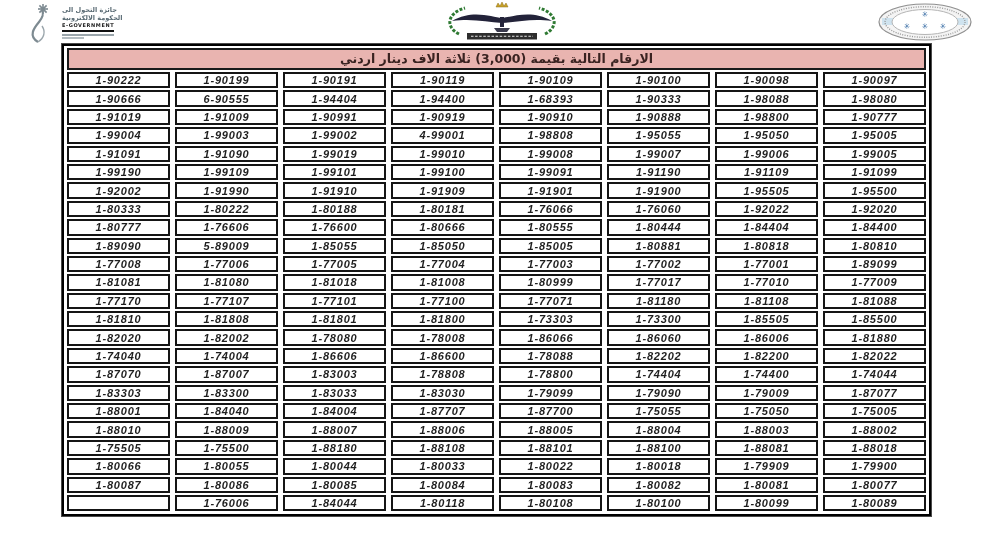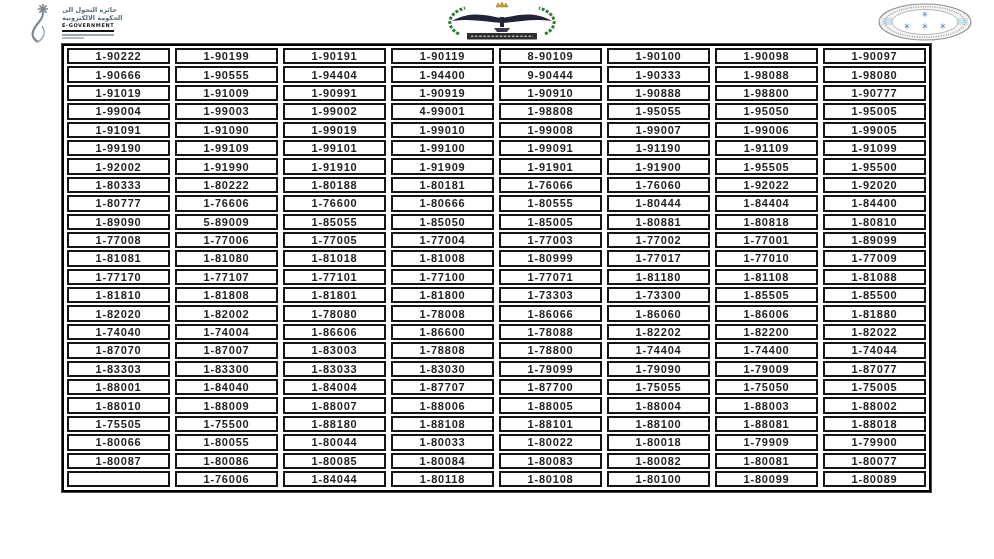--- a/index.html
+++ b/index.html
@@ -20,21 +20,21 @@
   .logo-center{position:absolute;left:437px;top:1px;width:130px;height:40px;}
   .logo-right{position:absolute;left:876px;top:2px;width:98px;height:40px;}
 
   
   .table-outer{position:absolute;left:61px;top:43px;width:871px;border:1px solid #4a4a4a;
                background:#fff;box-sizing:border-box;}
   .table-inner{border:2px solid #000;padding:2px 3px 3px 3px;}
   .table-title{direction:rtl;text-align:center;font-weight:bold;font-size:12.5px;
                color:#3a2321;border:2px solid #1a1a1a;padding:1px 0 2px 0;margin-bottom:2px;
                font-family:"DejaVu Sans",sans-serif;}
-  .grid{display:grid;grid-template-columns:repeat(8,1fr);column-gap:5px;row-gap:2px;}
+  .grid{display:grid;grid-template-columns:repeat(8,1fr);column-gap:5px;row-gap:2px;font-style:italic;}
   .cell{height:12.4px;border:2px solid #151515;background:#fff;display:flex;align-items:center;
         justify-content:center;font-family:"Liberation Sans","DejaVu Sans",sans-serif;
         font-weight:bold;font-size:11px;letter-spacing:.8px;color:#1f1f1f;direction:ltr;
         box-sizing:content-box;}
 
   
   .page-number{position:absolute;left:0;right:0;bottom:8px;text-align:center;
                font-size:11px;color:#3a3a3a;font-family:"DejaVu Sans",sans-serif;}
 </style>
 </head>
@@ -90,34 +90,35 @@
         <text x="49" y="15">✳</text>
         <text x="31" y="27">✳</text>
         <text x="49" y="27">✳</text>
         <text x="67" y="27">✳</text>
       </g>
     </svg>
   </div>
 
   <div class="table-outer">
     <div class="table-inner">
+      <div class="table-title" style="background: rgb(233, 180, 176); color: rgb(58, 35, 33);">الارقام التالية بقيمة  (3,000) ثلاثة الاف دينار اردني</div>
       <div class="grid" id="grid">
           <div class="cell">1-90222</div>
           <div class="cell">1-90199</div>
           <div class="cell">1-90191</div>
           <div class="cell">1-90119</div>
-          <div class="cell">8-90109</div>
+          <div class="cell">1-90109</div>
           <div class="cell">1-90100</div>
           <div class="cell">1-90098</div>
           <div class="cell">1-90097</div>
           <div class="cell">1-90666</div>
-          <div class="cell">1-90555</div>
+          <div class="cell">6-90555</div>
           <div class="cell">1-94404</div>
           <div class="cell">1-94400</div>
-          <div class="cell">9-90444</div>
+          <div class="cell">1-68393</div>
           <div class="cell">1-90333</div>
           <div class="cell">1-98088</div>
           <div class="cell">1-98080</div>
           <div class="cell">1-91019</div>
           <div class="cell">1-91009</div>
           <div class="cell">1-90991</div>
           <div class="cell">1-90919</div>
           <div class="cell">1-90910</div>
           <div class="cell">1-90888</div>
           <div class="cell">1-98800</div>

